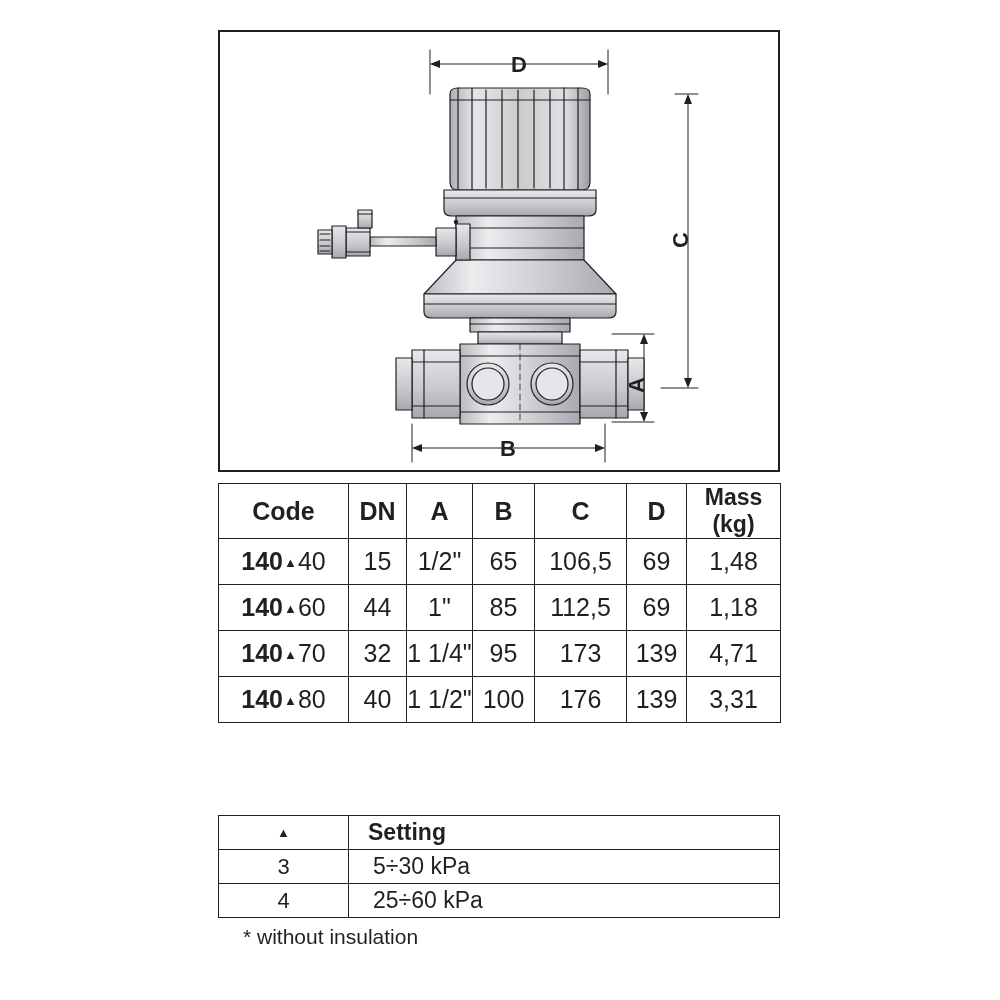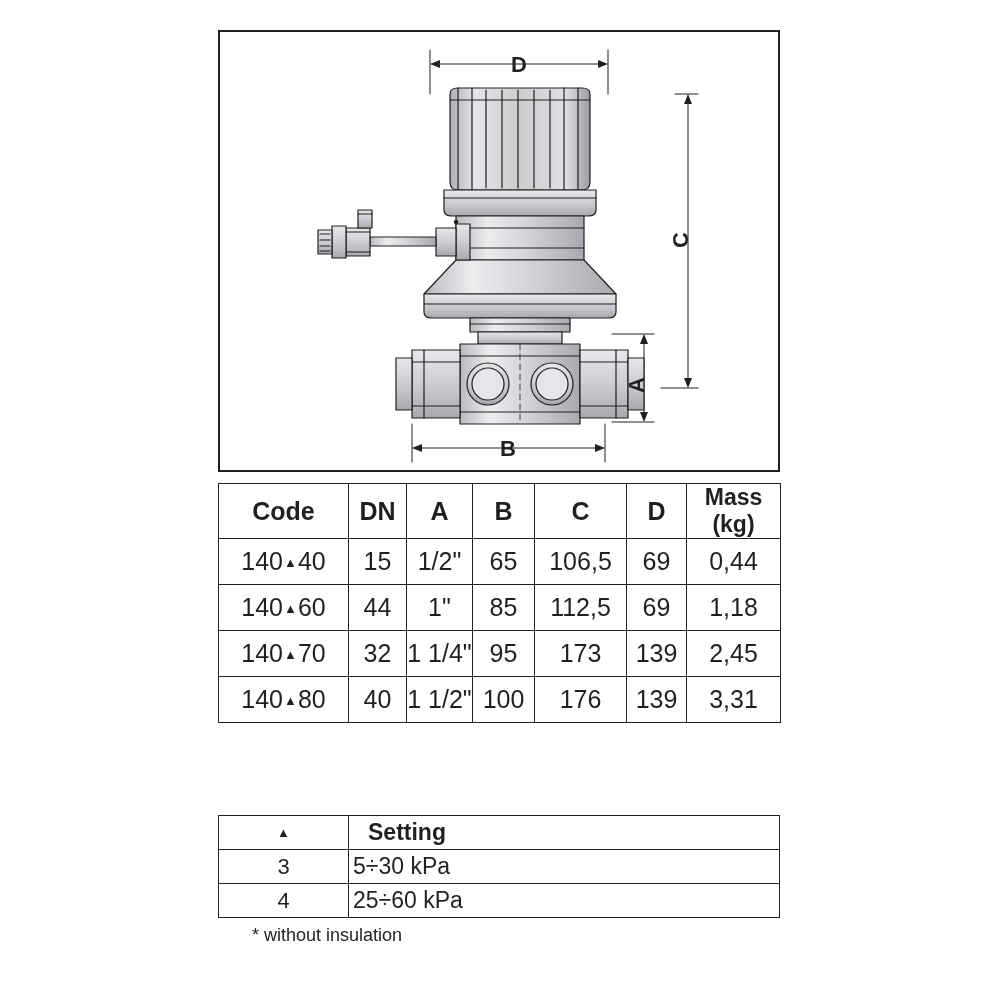--- a/index.html
+++ b/index.html
@@ -61,21 +61,21 @@
     height: 36px;
   }
   .dim-table thead th.mass-h {
     font-size: 23px;
   }
   .dim-table td.code-cell {
     font-size: 25px;
     font-weight: bold;
     text-align: center;
   }
-  .code-cell .code-prefix { font-weight: normal; text-align: right; }
+  .code-cell .code-prefix { font-weight: bold; text-align: right; }
   .code-cell .tri {
     display: inline-block;
     font-size: 13px;
     vertical-align: 3px;
     margin: 0 1px;
   }
   .code-cell .code-suffix { font-weight: normal; }
 
   
   col.c-code { width: 130px; }
@@ -106,31 +106,31 @@
     width: 130px;
     text-align: center;
   }
   .set-table td.tri-col .tri { font-size: 13px; vertical-align: 3px; }
   .set-table td.set-head {
     font-weight: bold;
     font-size: 23px;
     padding-left: 19px;
   }
   .set-table td.set-val {
-    padding-left: 4px;
+    padding-left: 24px;
     font-size: 23px;
   }
   .set-table tr.row-num td.tri-col { font-size: 22px; }
 
   
   .footnote {
     position: absolute;
-    left: 252px;
+    left: 243px;
     top: 925px;
-    font-size: 18px;
+    font-size: 21px;
     color: #231f20;
   }
 
   svg text {
     font-family: "Liberation Sans", sans-serif;
     fill: #231f20;
   }
 </style>
 </head>
 <body>
@@ -306,39 +306,39 @@
     </tr>
   </thead>
   <tbody>
     <tr>
       <td class="code-cell"><span class="code-prefix">140</span><span class="tri">▲</span><span class="code-suffix">40</span></td>
       <td>15</td>
       <td>1/2"</td>
       <td>65</td>
       <td>106,5</td>
       <td>69</td>
-      <td>0,44</td>
+      <td>1,48</td>
     </tr>
     <tr>
       <td class="code-cell"><span class="code-prefix">140</span><span class="tri">▲</span><span class="code-suffix">60</span></td>
       <td>44</td>
       <td>1"</td>
       <td>85</td>
       <td>112,5</td>
       <td>69</td>
       <td>1,18</td>
     </tr>
     <tr>
       <td class="code-cell"><span class="code-prefix">140</span><span class="tri">▲</span><span class="code-suffix">70</span></td>
       <td>32</td>
       <td>1 1/4"</td>
       <td>95</td>
       <td>173</td>
       <td>139</td>
-      <td>2,45</td>
+      <td>4,71</td>
     </tr>
     <tr>
       <td class="code-cell"><span class="code-prefix">140</span><span class="tri">▲</span><span class="code-suffix">80</span></td>
       <td>40</td>
       <td>1 1/2"</td>
       <td>100</td>
       <td>176</td>
       <td>139</td>
       <td>3,31</td>
     </tr>

